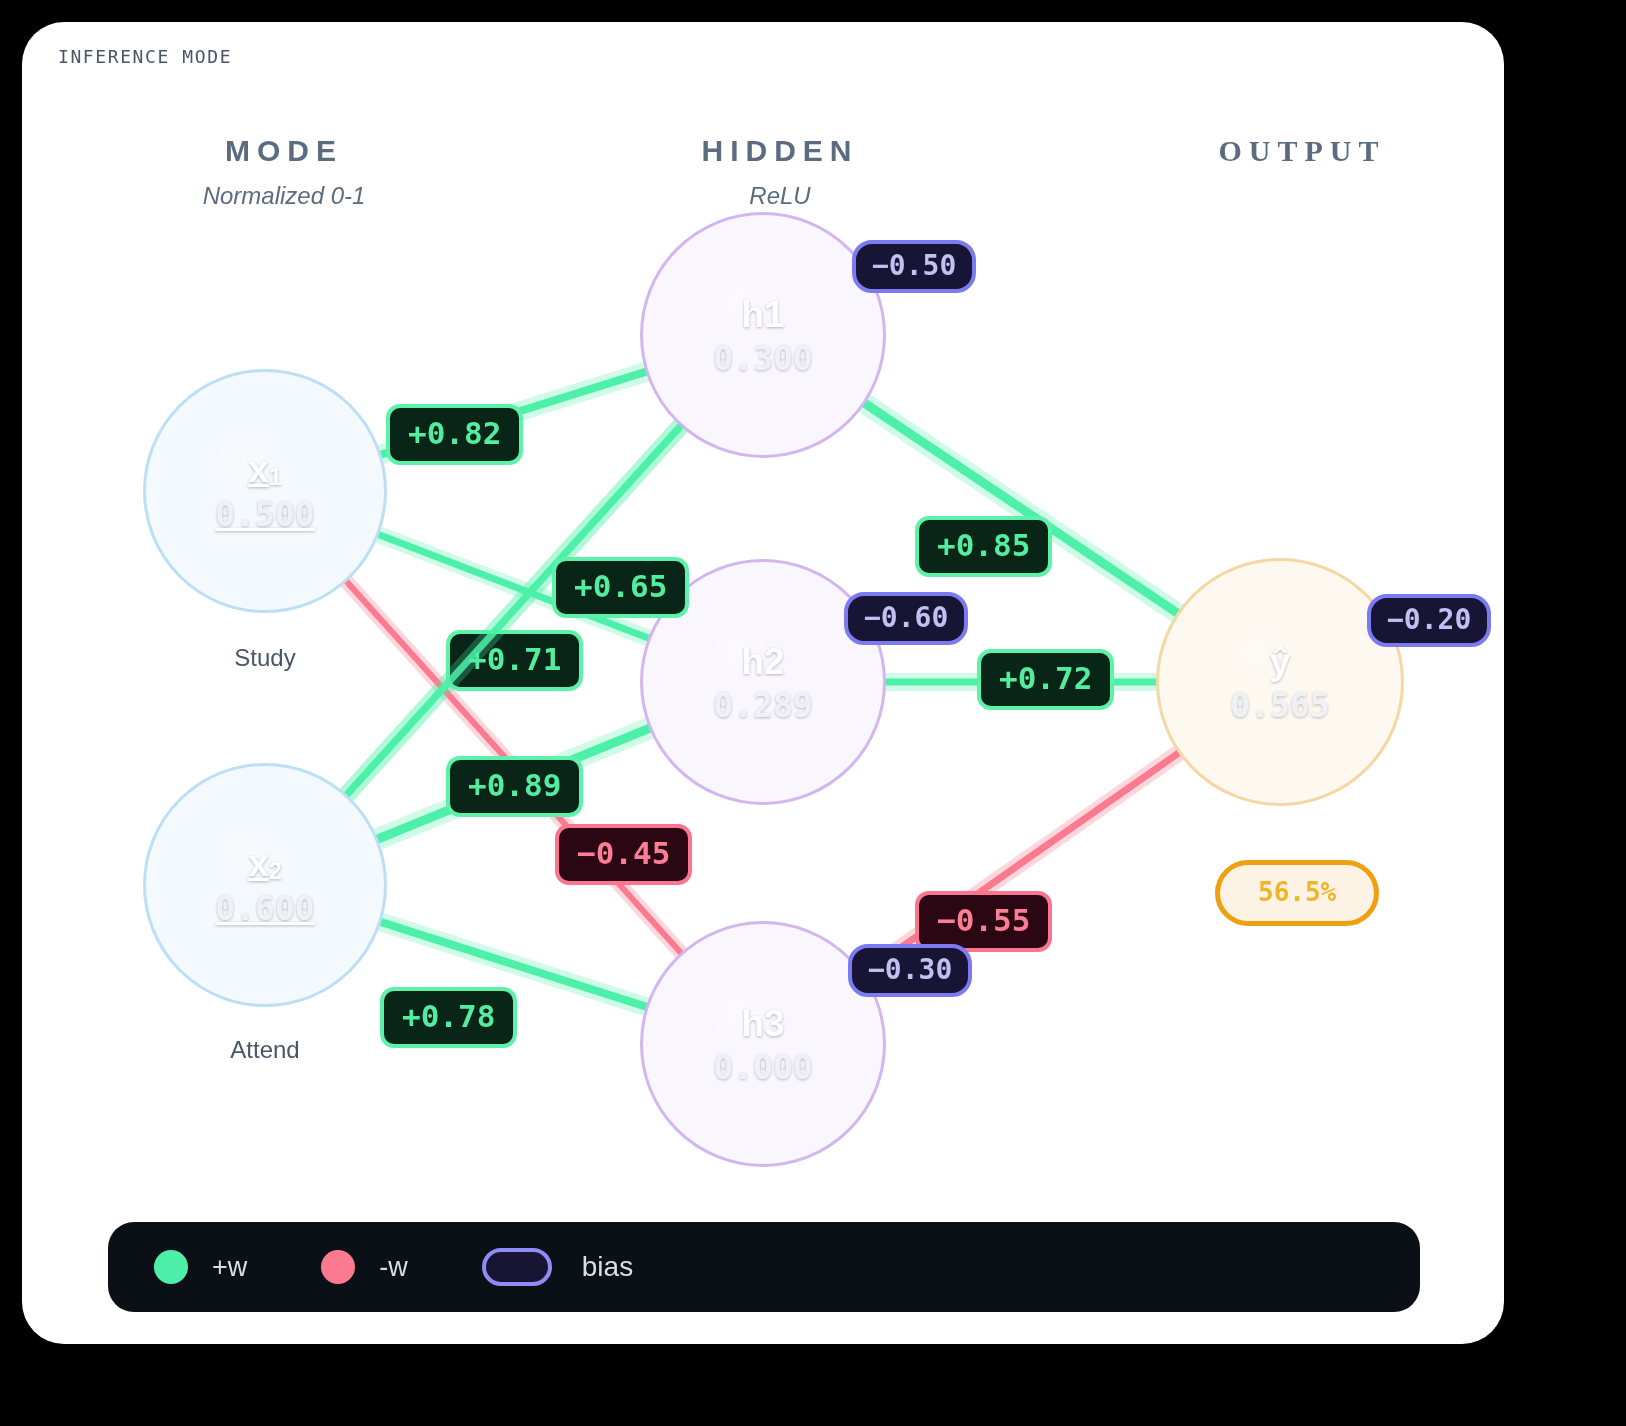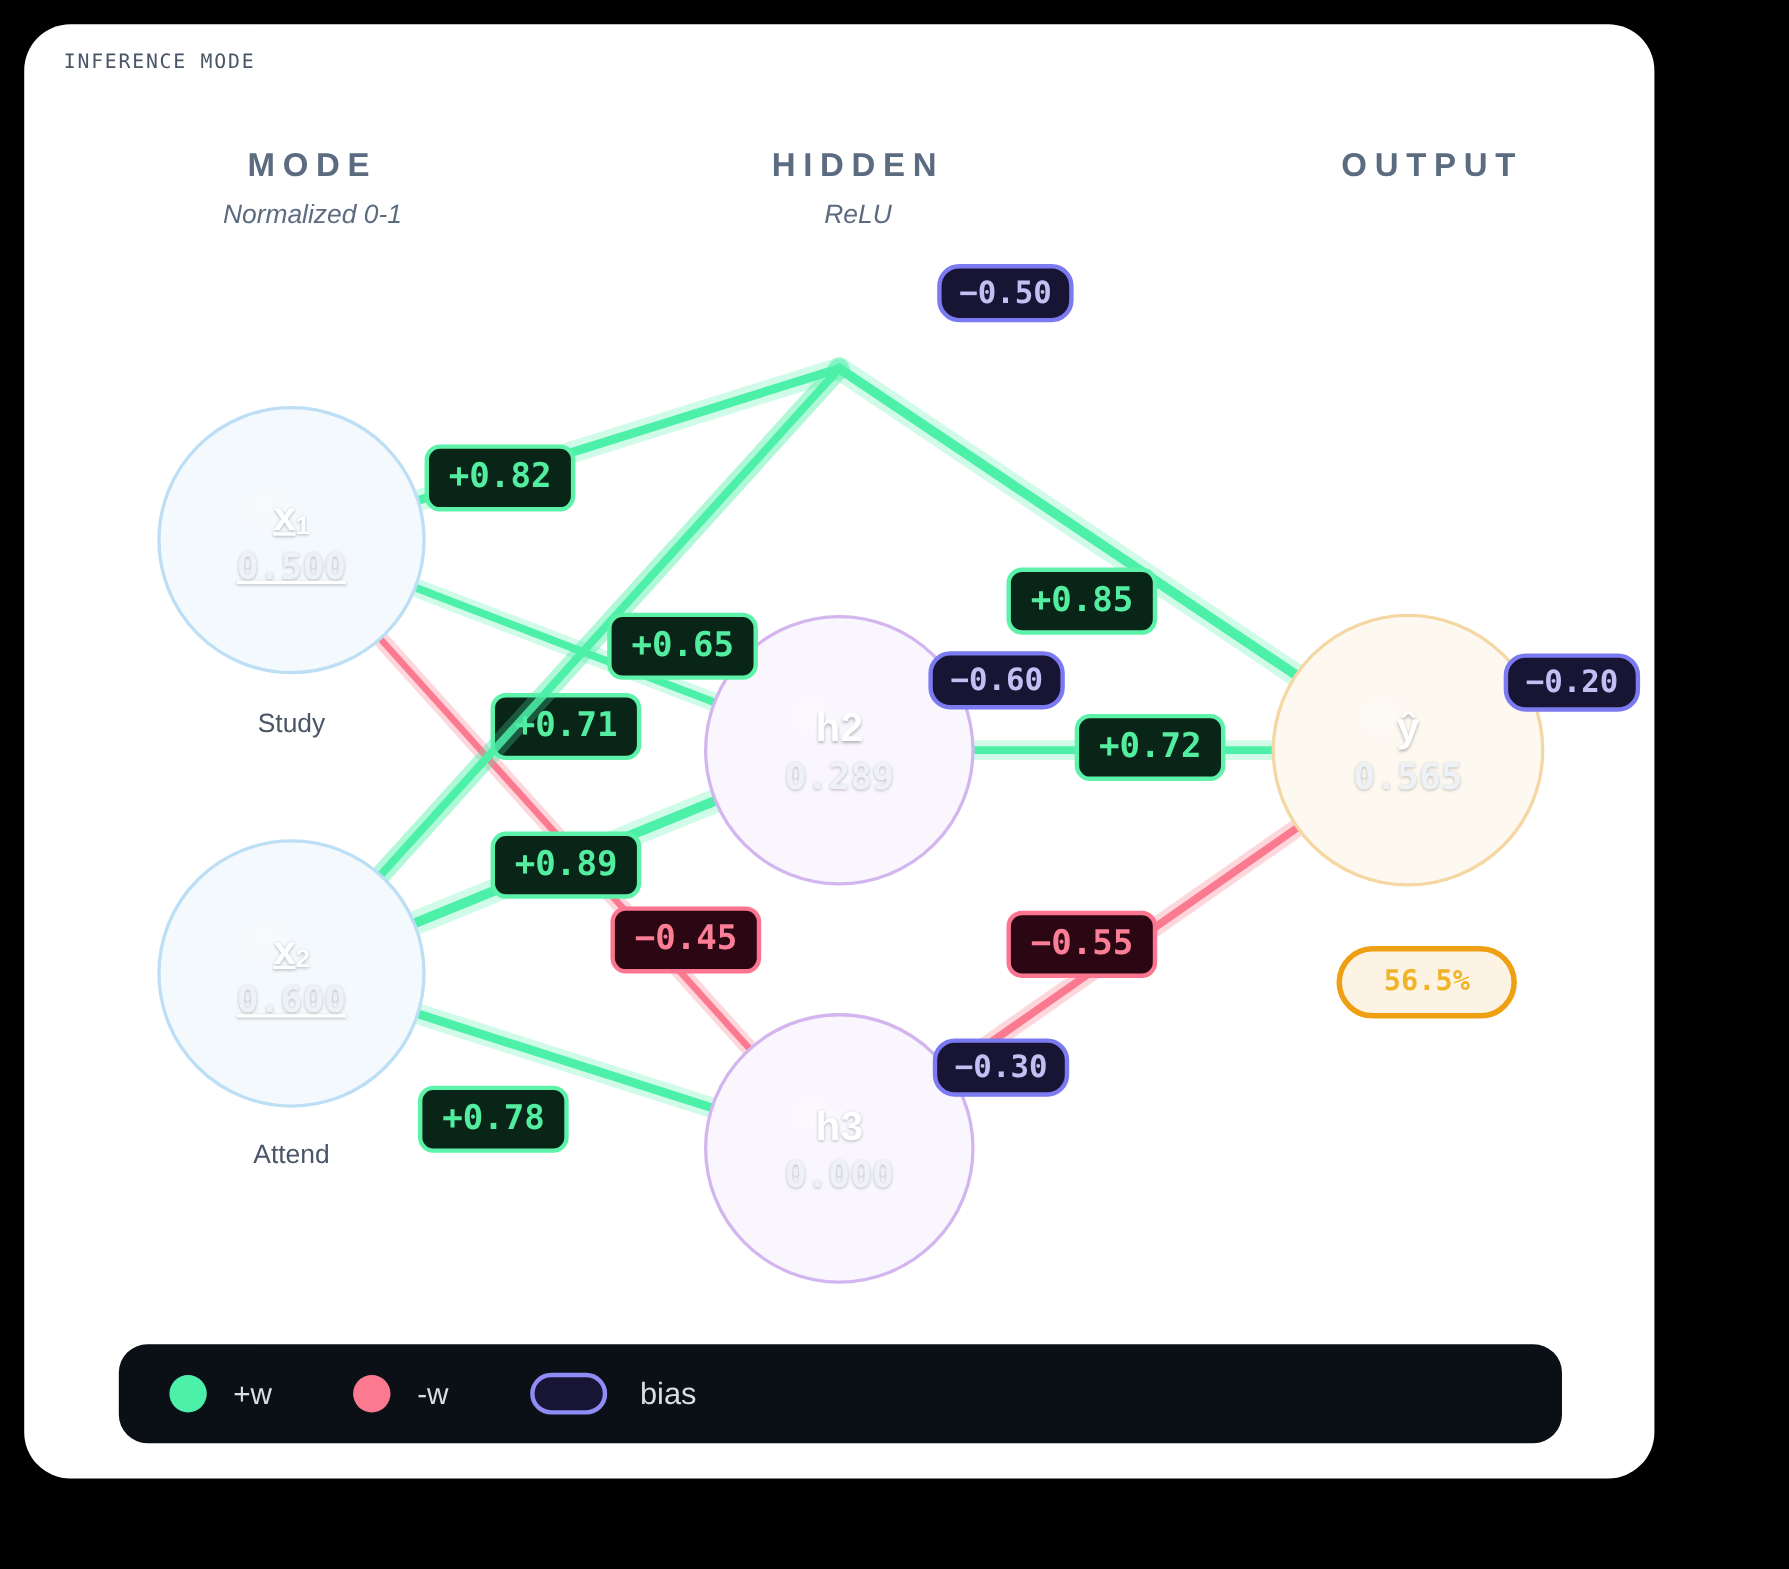--- a/index.html
+++ b/index.html
@@ -271,21 +271,21 @@
   <div id="mode-label">INFERENCE MODE</div>
 
   <div class="layer-head" style="left:82px; top:112px;">
     <div class="layer-title">MODE</div>
     <div class="layer-sub">Normalized 0-1</div>
   </div>
   <div class="layer-head" style="left:578px; top:112px;">
     <div class="layer-title">HIDDEN</div>
     <div class="layer-sub">ReLU</div>
   </div>
-  <div class="layer-head" style="left:1100px; top:112px;">
+  <div class="layer-head" style="left:1100px; top:112px;font-family:Liberation Serif, serif;">
     <div class="layer-title">OUTPUT</div>
   </div>
 
   <svg id="edges" viewBox="0 0 1482 1322">
     <defs></defs>
 
     <g stroke-linecap="round" fill="none">
 
       <line x1="243" y1="469" x2="741" y2="313" stroke="#4cf0a9" stroke-opacity="0.26" stroke-width="20"></line>
       <line x1="243" y1="469" x2="741" y2="660" stroke="#4cf0a9" stroke-opacity="0.26" stroke-width="17"></line>
@@ -331,20 +331,26 @@
   <div class="node input" style="left:150px; top:770px; z-index:25;">
     <div class="halo-outer"></div>
     <div class="spec"></div>
     <div class="node-label">
       <span>x</span><sub>2</sub>
     </div>
     <div class="node-value">0.600</div>
   </div>
   <div class="node-caption" style="left:113px; top:1014px; z-index:25;">Attend</div>
 
+  <div class="node hidden" style="left:648px; top:220px; z-index:25;">
+    <div class="halo-outer"></div>
+    <div class="spec"></div>
+    <div class="node-label">h1</div>
+    <div class="node-value">0.300</div>
+  </div>
   <div class="bias-badge" style="left:830px; top:218px;">−0.50</div>
 
   <div class="node hidden" style="left:648px; top:567px; z-index:25;">
     <div class="halo-outer"></div>
     <div class="spec"></div>
     <div class="node-label">h2</div>
     <div class="node-value">0.289</div>
   </div>
   <div class="bias-badge" style="left:822px; top:570px;">−0.60</div>
 
@@ -366,21 +372,21 @@
   <div id="pct-pill" style="left:1193px; top:838px;">56.5%</div>
 
   <div class="wbadge pos" style="left:364px; top:382px;">+0.82</div>
   <div class="wbadge pos" style="left:530px; top:535px;">+0.65</div>
   <div class="wbadge pos occluded" style="left:424px; top:608px;">+0.71</div>
   <div class="wbadge pos" style="left:424px; top:734px;">+0.89</div>
   <div class="wbadge neg" style="left:533px; top:802px;">−0.45</div>
   <div class="wbadge pos" style="left:358px; top:965px;">+0.78</div>
   <div class="wbadge pos" style="left:893px; top:494px;">+0.85</div>
   <div class="wbadge pos" style="left:955px; top:627px;">+0.72</div>
-  <div class="wbadge neg" style="left:893px; top:806px;">−0.55</div>
+  <div class="wbadge neg" style="left:893px; top:869px;">−0.55</div>
 
   <div id="legend">
     <div class="legend-item">
       <span class="legend-dot pos"></span>
       <span class="legend-text">+w</span>
     </div>
     <div class="legend-item">
       <span class="legend-dot neg"></span>
       <span class="legend-text">-w</span>
     </div>

